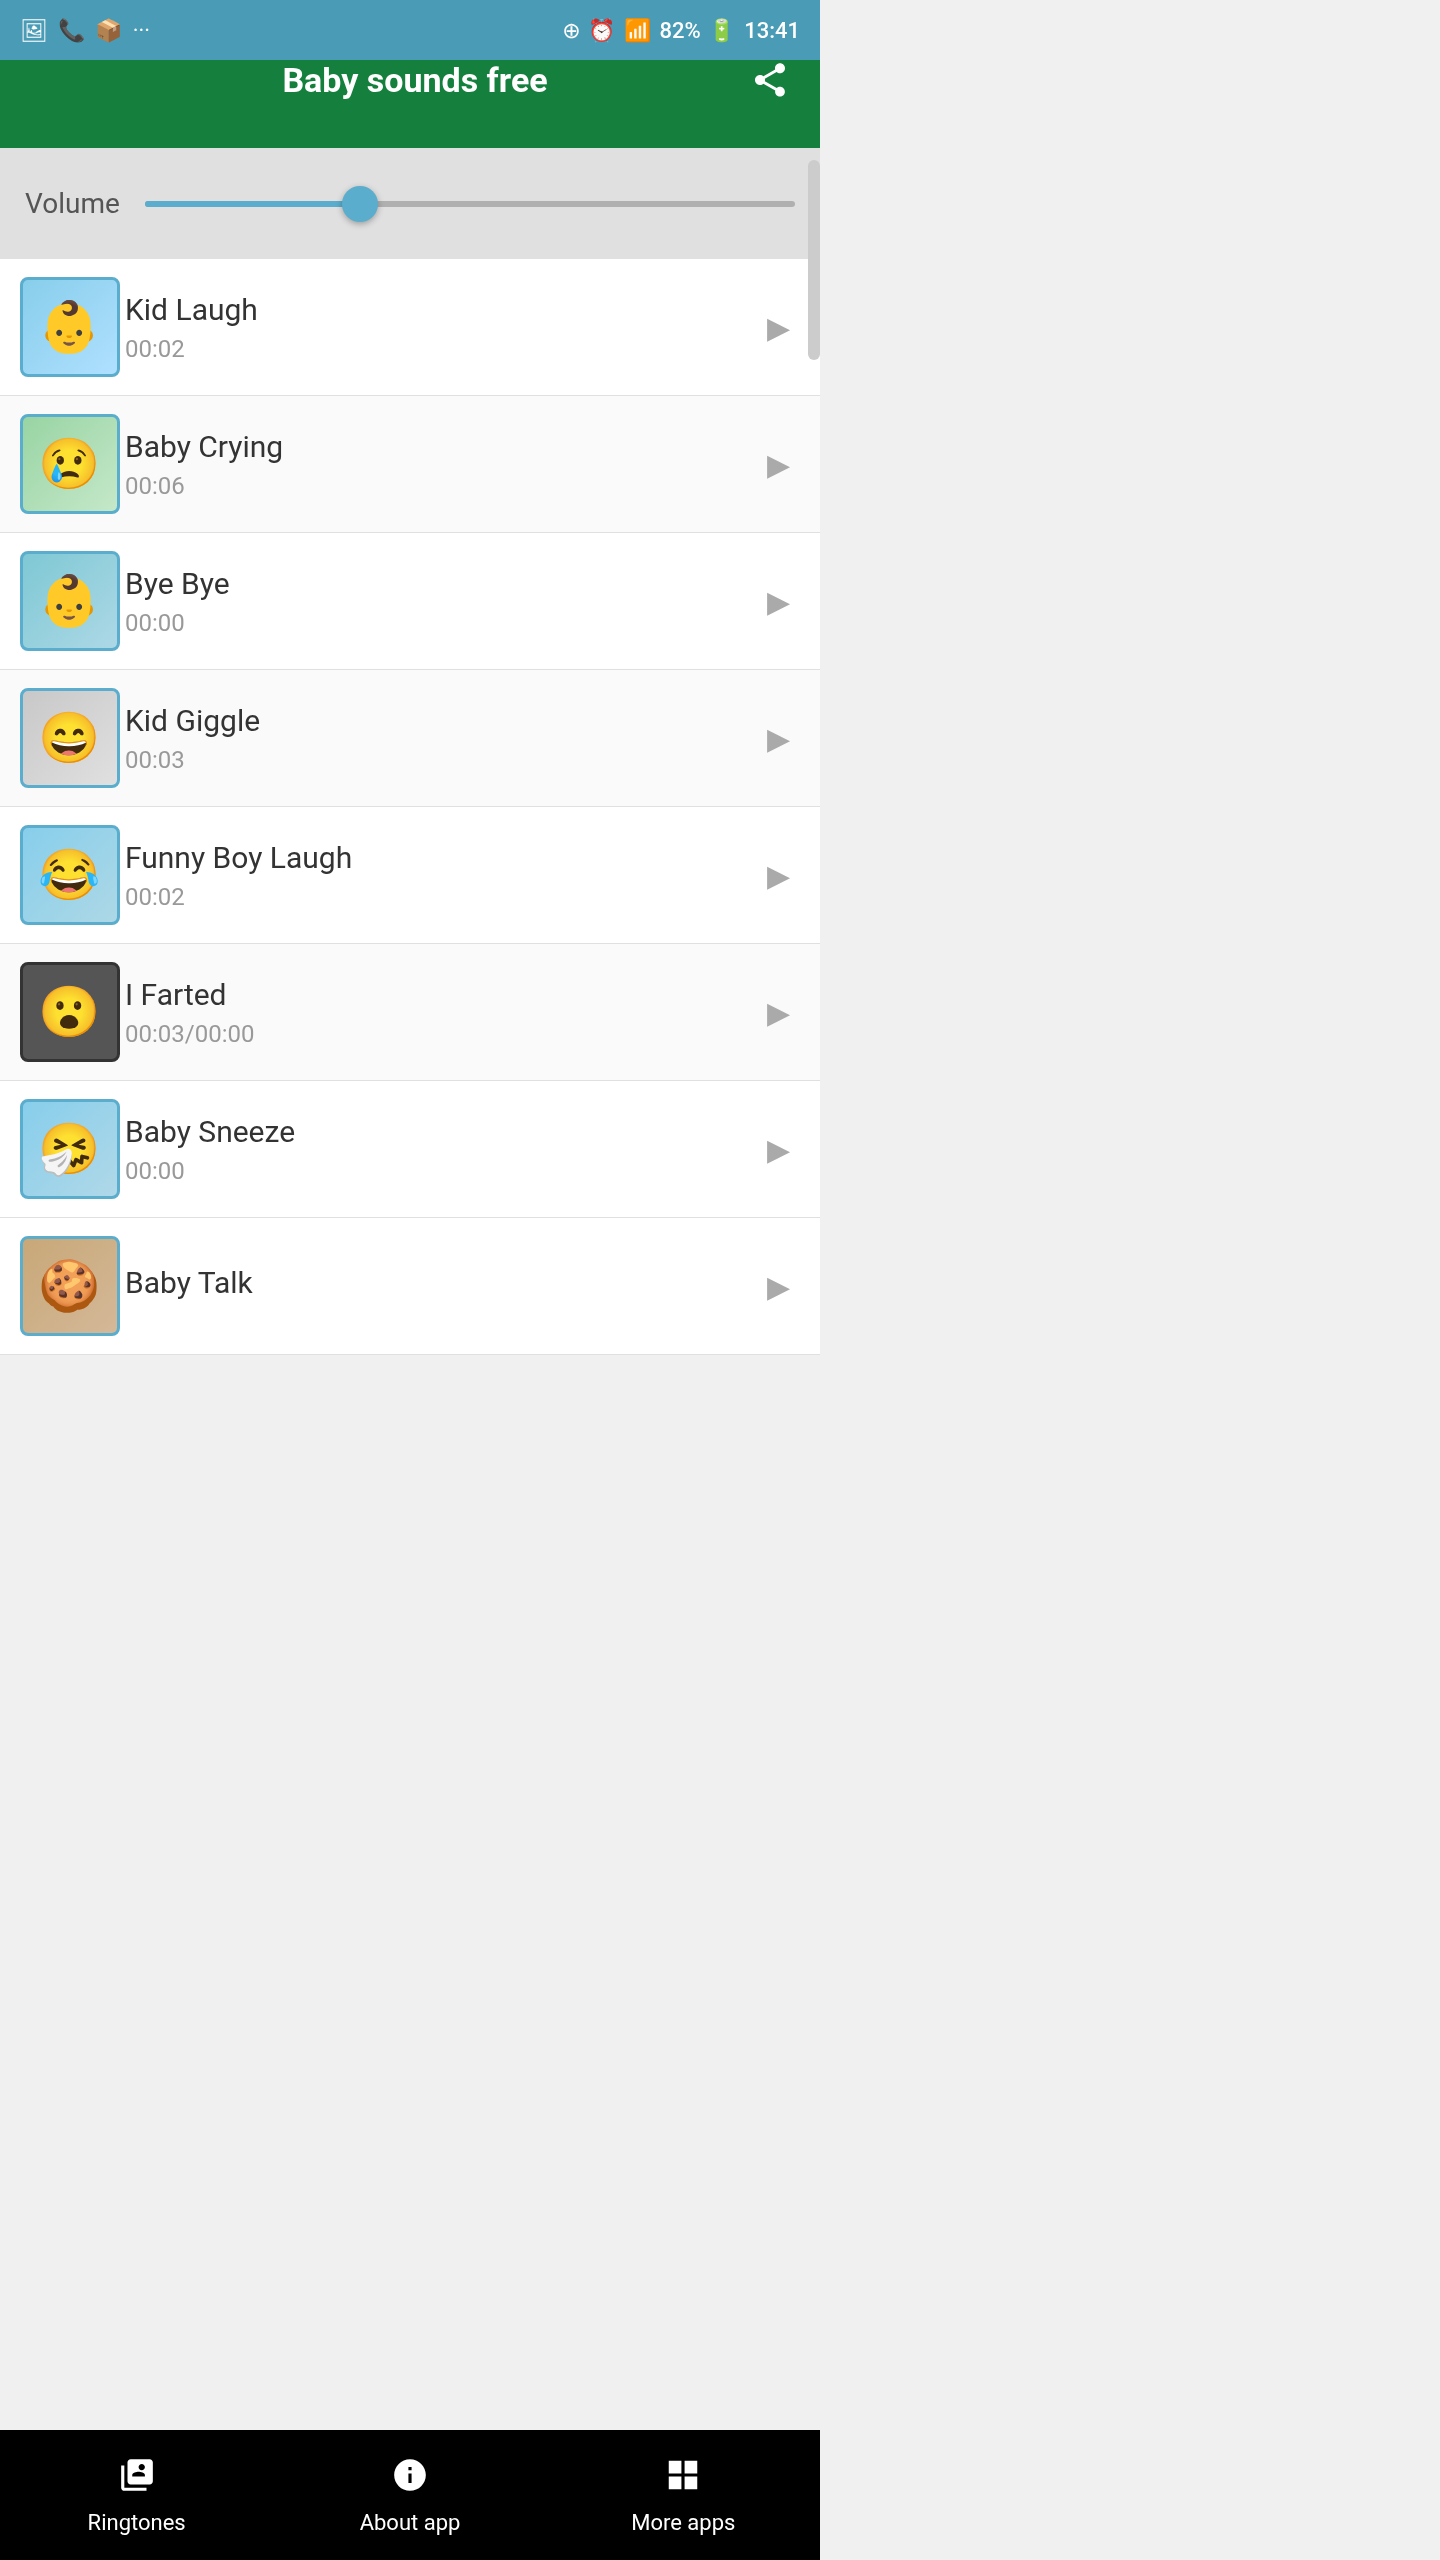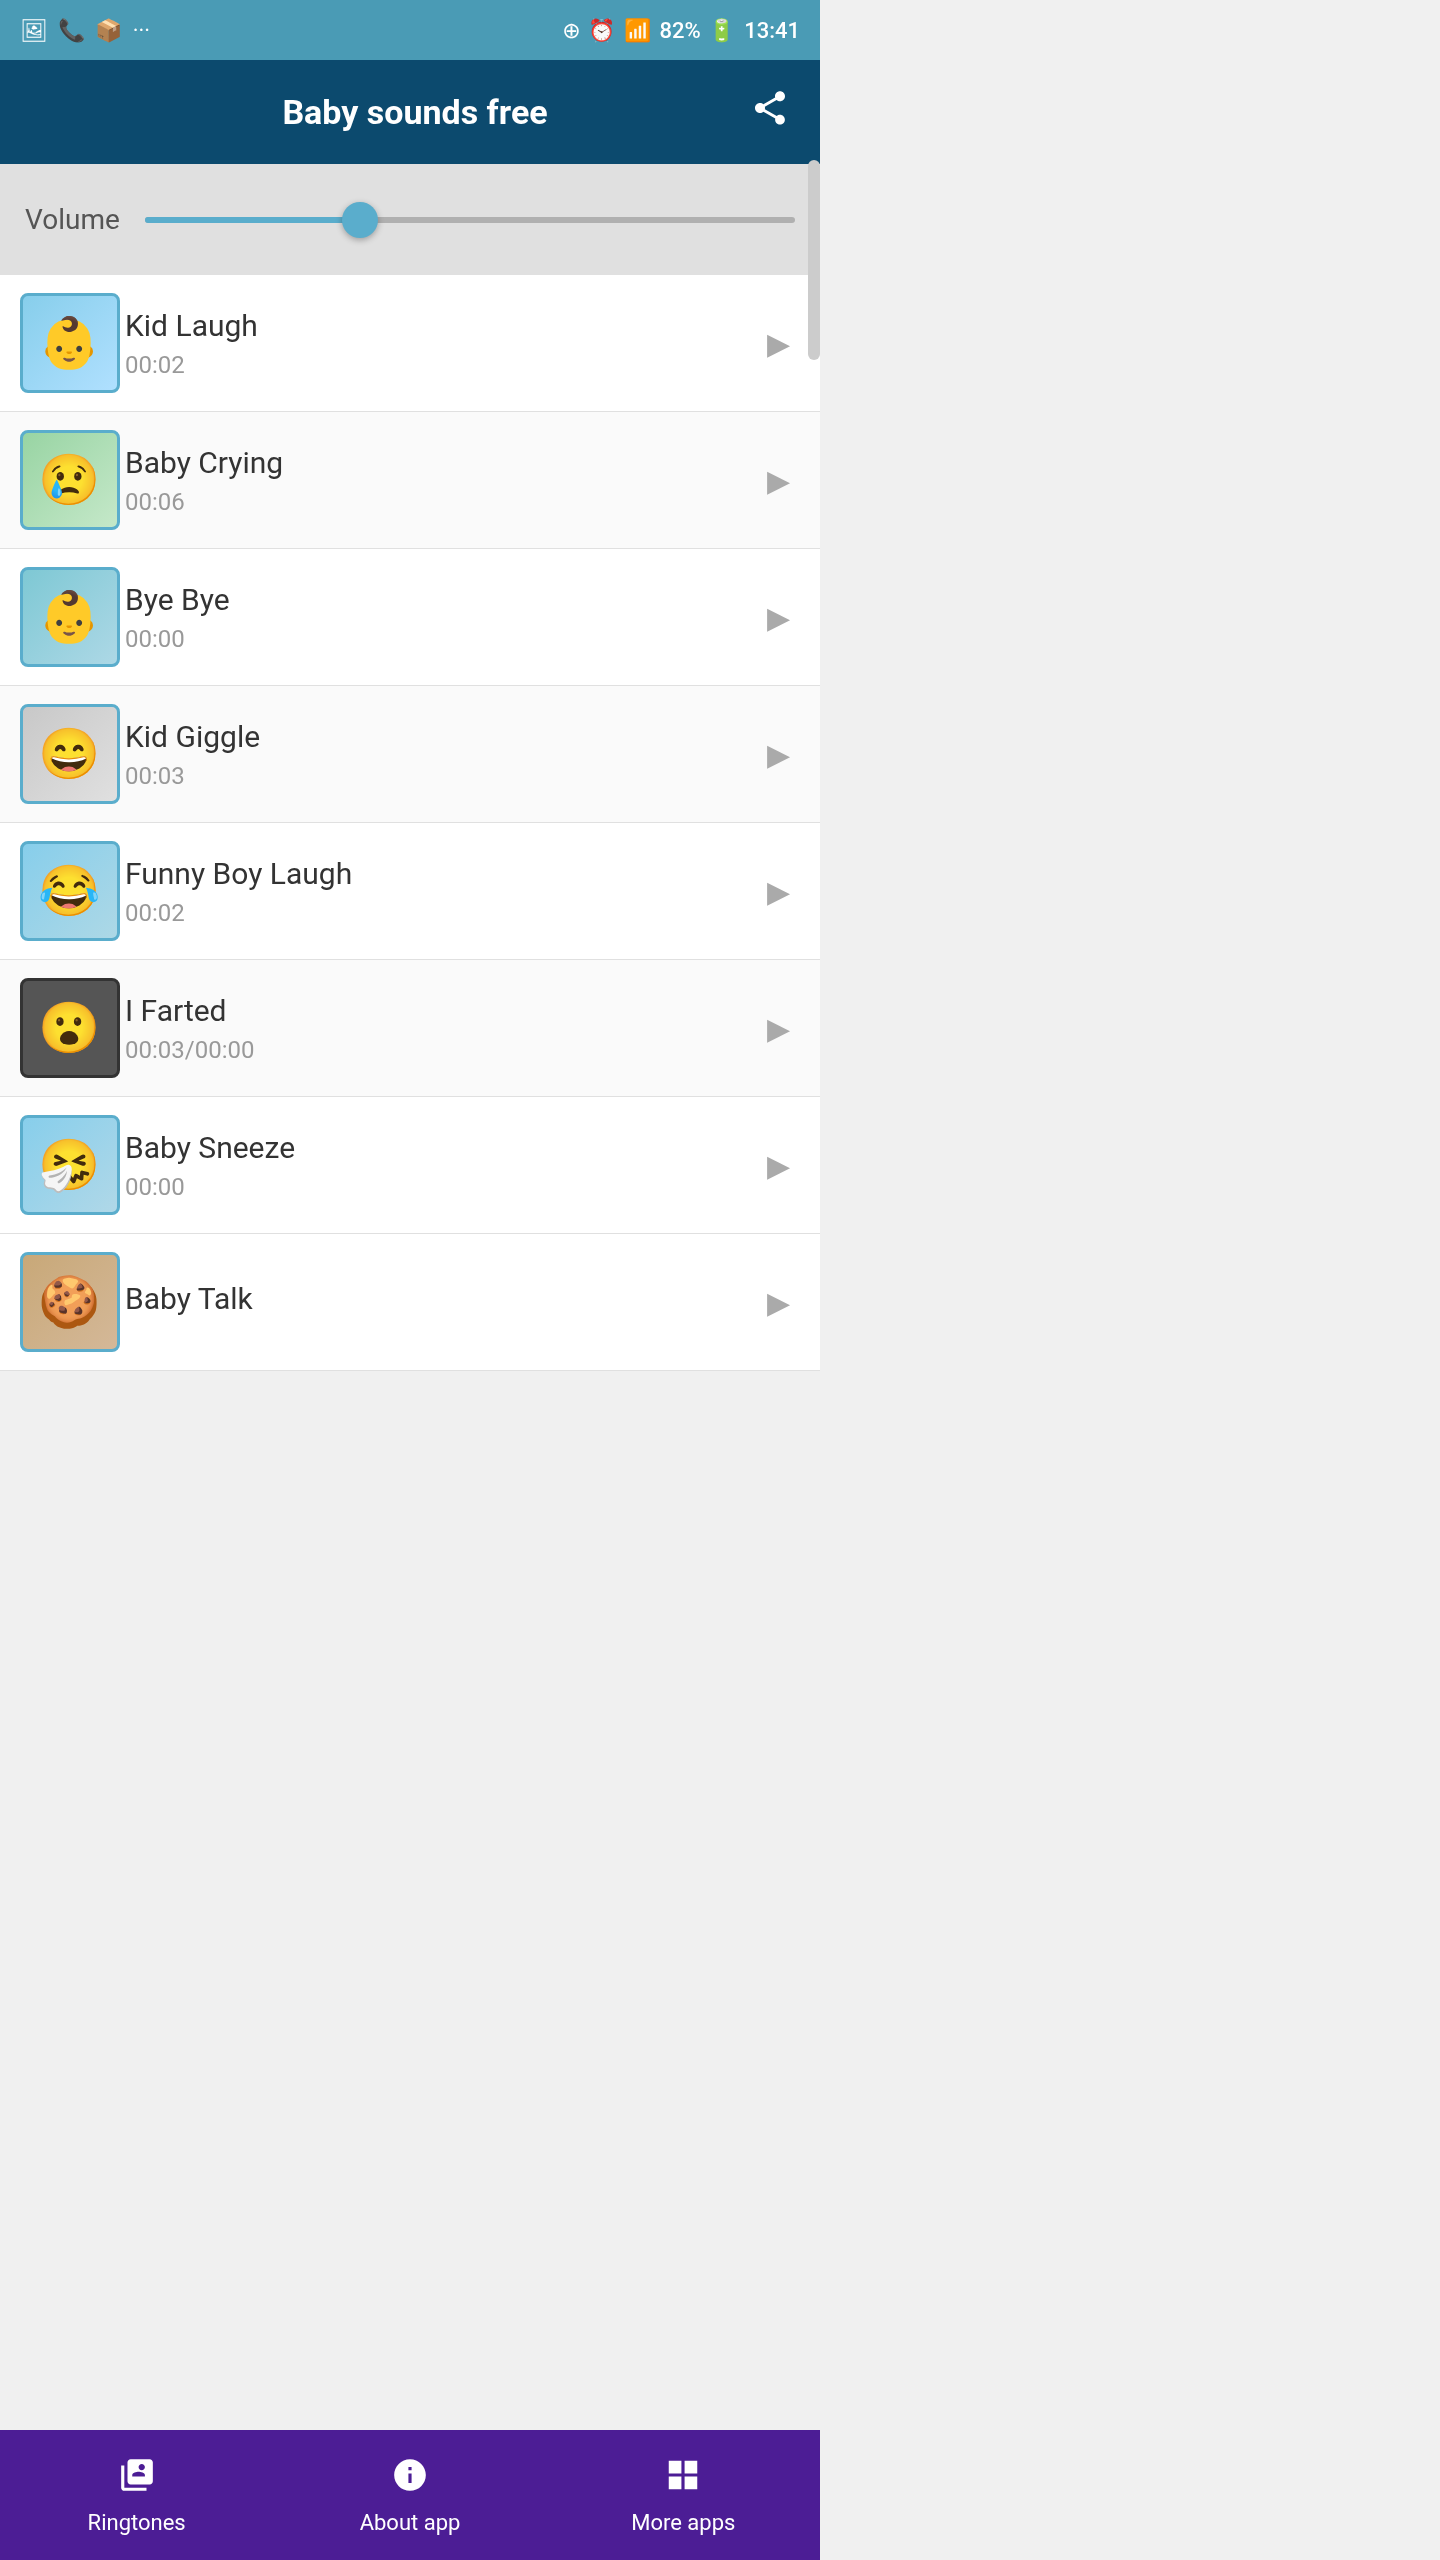--- a/index.html
+++ b/index.html
@@ -35,24 +35,24 @@
       font-size: 22px;
       font-weight: 500;
     }
     .status-icon {
       color: white;
       font-size: 22px;
     }
 
     
     .header {
-      background: #0c4a6e;
-      height: 104px;
-      display: flex;
-      align-items: center;
+      background: #15803d;
+      height: 88px;
+      display: flex;
+      align-items: flex-start;
       justify-content: space-between;
       padding: 0 30px;
     }
     .header-title {
       color: white;
       font-size: 34px;
       font-weight: bold;
       flex: 1;
       text-align: center;
     }
@@ -172,21 +172,21 @@
       font-size: 30px;
       padding: 10px;
     }
 
     
     .bottom-nav {
       position: fixed;
       bottom: 0;
       width: 820px;
       height: 130px;
-      background: #4c1d95;
+      background: #000000;
       display: flex;
       align-items: center;
       justify-content: space-around;
     }
     .nav-item {
       display: flex;
       flex-direction: column;
       align-items: center;
       gap: 8px;
       color: white;

